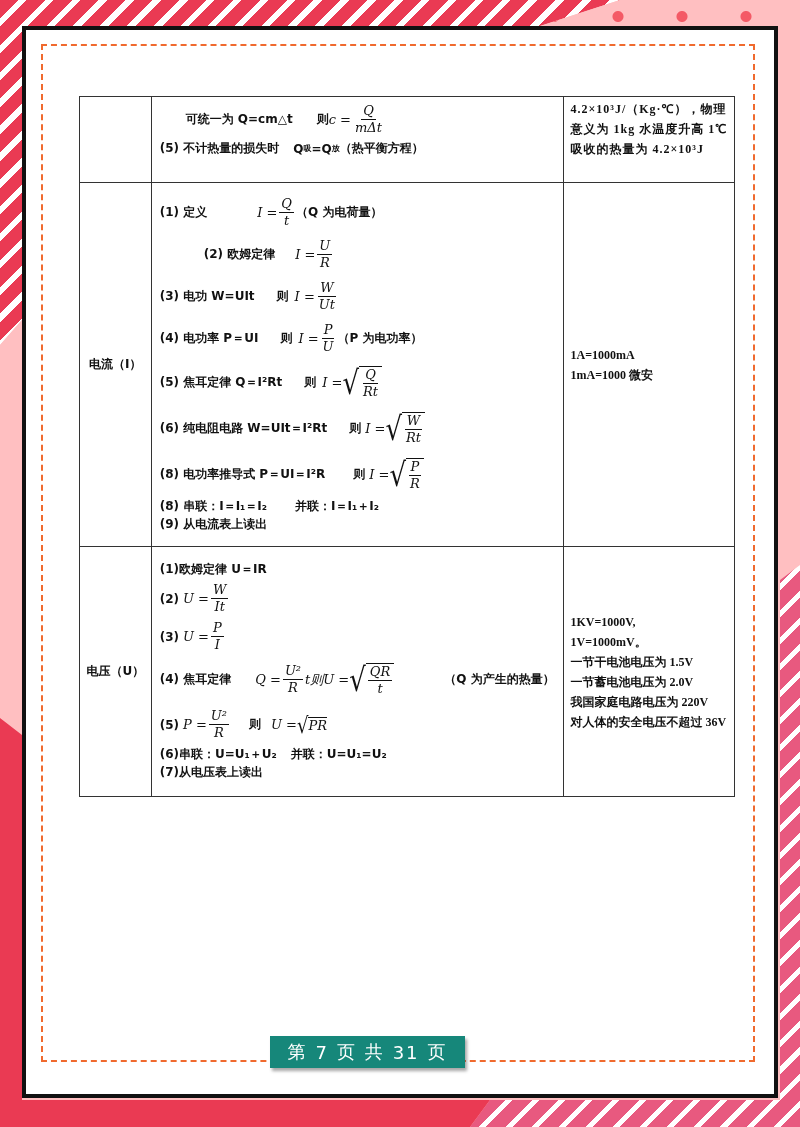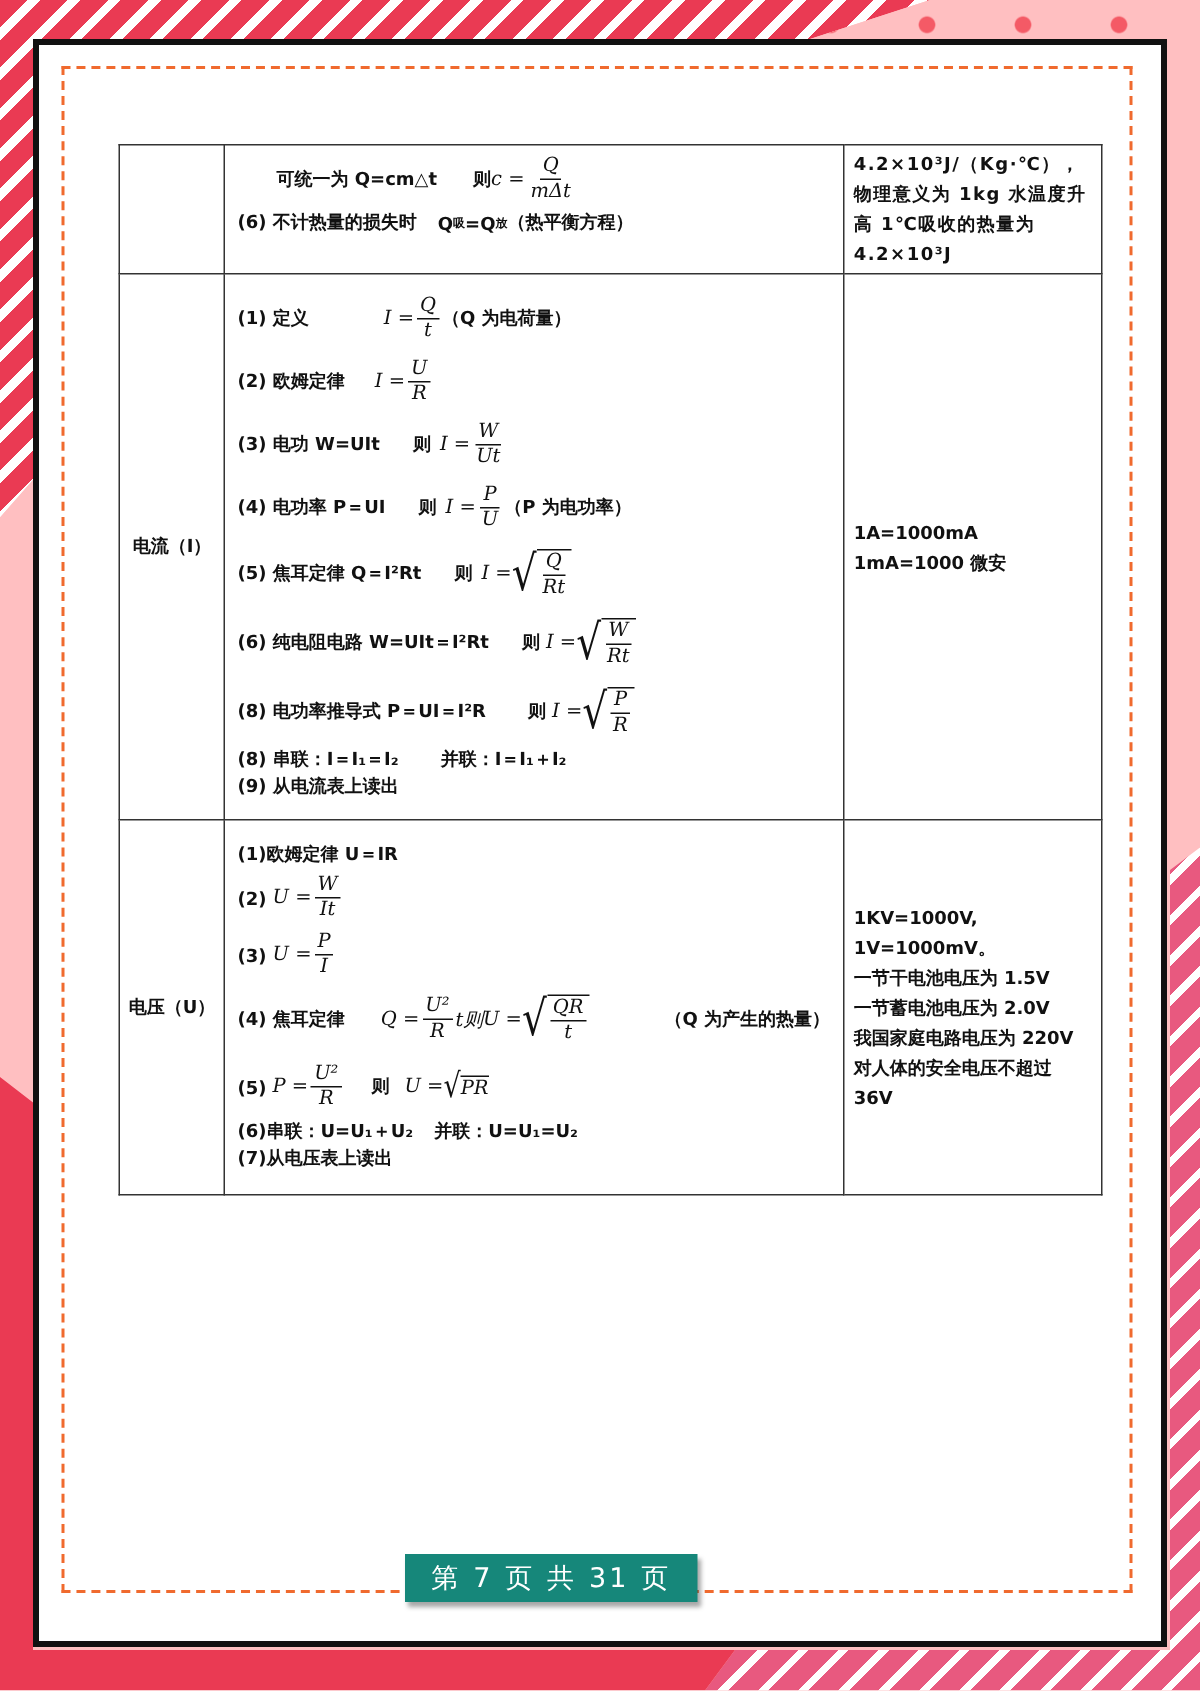--- a/index.html
+++ b/index.html
@@ -49,21 +49,21 @@
   }
   
   table.grid {
     position: absolute; left: 79px; top: 96px; width: 656px;
     border-collapse: collapse; font-size: 12px; color: #111;
     font-family: "DejaVu Sans", sans-serif;
   }
   table.grid td { border: 1px solid #333; vertical-align: middle; padding: 0; }
   .c1 { width: 80px; text-align: center; font-weight: bold; }
   .c2 { width: 396px; padding: 0 8px !important; }
-  .c3 { width: 178px; padding: 0 6px !important; font-weight: bold; line-height: 20px; }
+  .c3 { width: 178px; padding: 0 6px !important; font-weight: bold; line-height: 20px; font-family: Liberation Serif, serif; }
   .line { display: flex; align-items: center; white-space: nowrap; font-weight: bold; }
   .math { font-family: "DejaVu Serif", "Liberation Serif", serif; font-style: italic; font-weight: normal; font-size: 13px; display: inline-flex; align-items: center; }
   .frac { display: inline-flex; flex-direction: column; align-items: center; margin: 0 2px; vertical-align: middle; }
   .frac .num { border-bottom: 1px solid #111; padding: 0 2px; line-height: 16px; }
   .frac .den { line-height: 16px; padding: 0 2px; }
   .sqrt { display: inline-flex; align-items: center; }
   .sqrt .rad { font-style: normal; font-size: 26px; line-height: 1; transform: scaleY(1.25); }
   .sqrt .under { border-top: 1px solid #111; display: inline-flex; }
   .gap { display: inline-block; }
   sub, sup { font-size: 8px; }
@@ -101,21 +101,21 @@
         <span>则</span>
         <span class="math">
           <span>c =</span>
           <span class="frac">
             <span class="num">Q</span>
             <span class="den">mΔt</span>
           </span>
         </span>
       </div>
       <div class="line" style="height:18px;">
-        <span>(6) 不计热量的损失时</span>
+        <span>(5) 不计热量的损失时</span>
         <span class="gap" style="width:14px;"></span>
         <span>Q</span>
             <sub>吸</sub>
             <span>=Q</span>
             <sub>放</sub>
             <span>（热平衡方程）</span>
       </div>
       <div style="height:22px;"></div>
     </td>
     <td class="c3" style="letter-spacing:1px; vertical-align:top; padding-top:2px !important;">
@@ -131,21 +131,21 @@
         <span class="gap" style="width:50px;"></span>
         <span class="math">
               <span>I =</span>
               <span class="frac">
                 <span class="num">Q</span>
                 <span class="den">t</span>
               </span>
             </span>
         <span>（Q 为电荷量）</span>
       </div>
-      <div class="line" style="height:42px;">
+      <div class="line" style="height:42px;margin-left:44px;">
         <span>(2) 欧姆定律</span>
         <span class="gap" style="width:20px;"></span>
         <span class="math">
               <span>I =</span>
               <span class="frac">
                 <span class="num">U</span>
                 <span class="den">R</span>
               </span>
             </span>
       </div>

